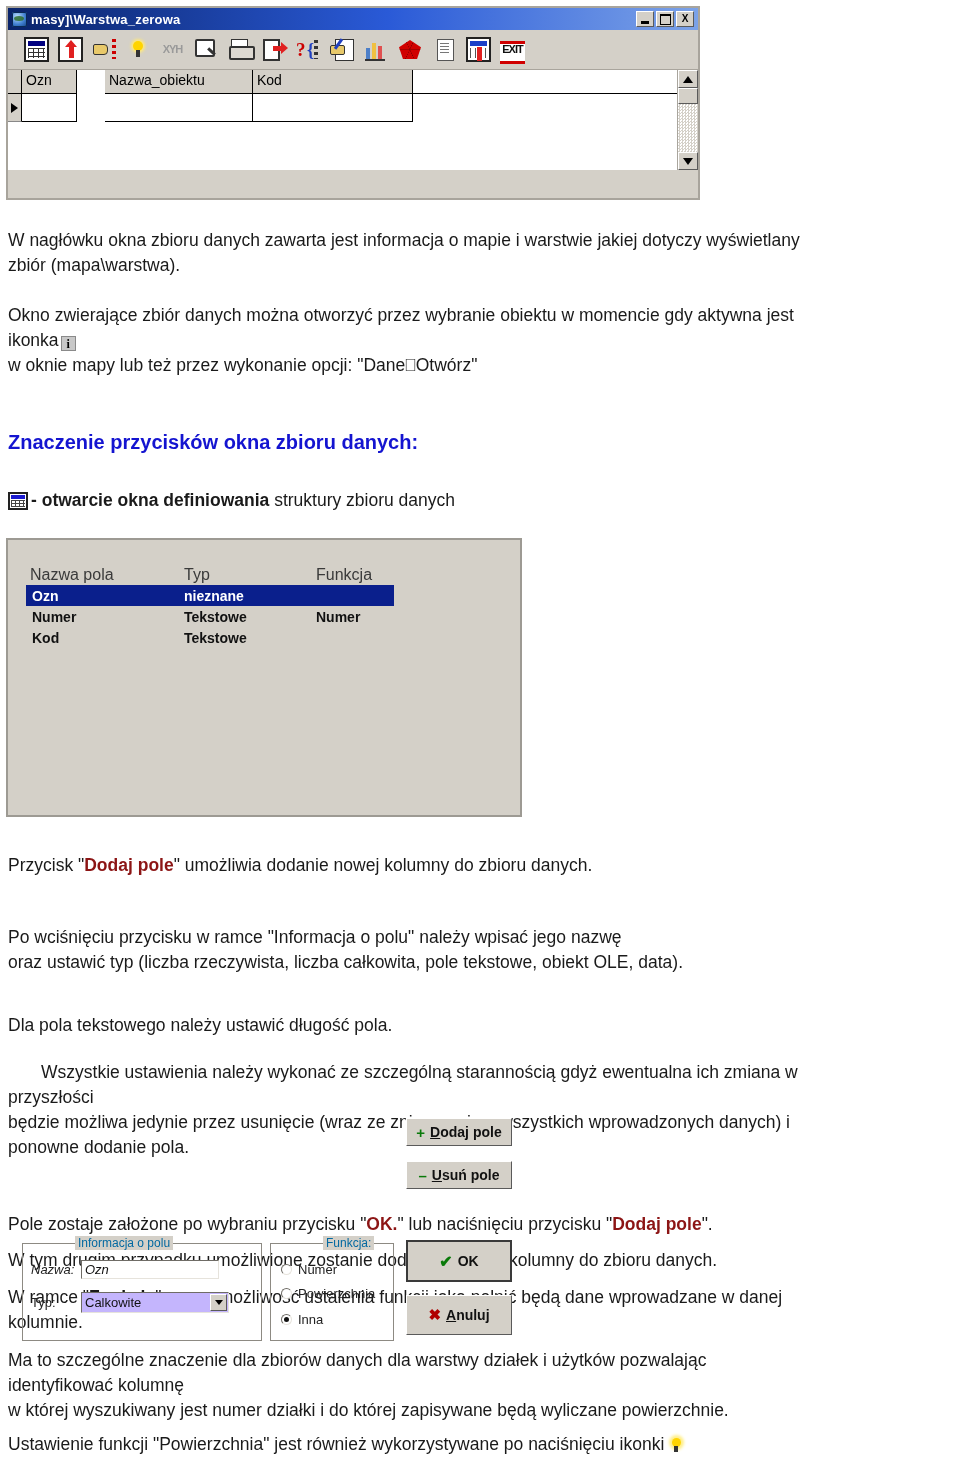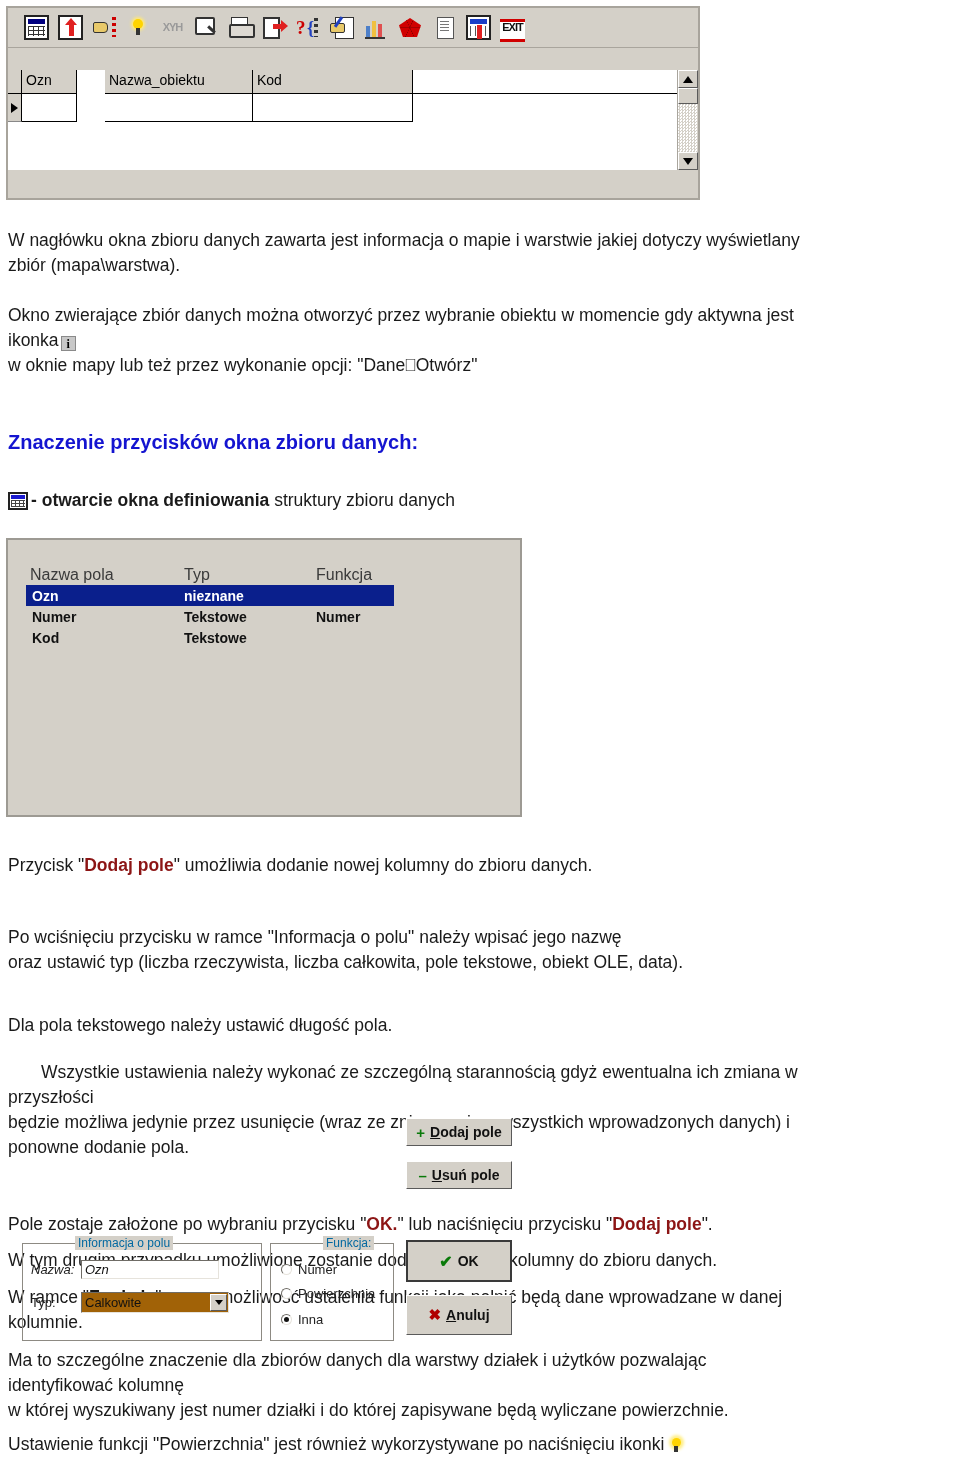--- a/index.html
+++ b/index.html
@@ -184,21 +184,21 @@
   .grp-lbl{position:absolute;top:-8px;left:8px;background:#d4d0c8;padding:0 3px;
     font-size:12px;color:#0369a1;font-family:"Liberation Sans",sans-serif;margin-left:44px;}
   .grp-info{left:14px;top:703px;width:240px;height:98px;}
   .grp-fn{left:262px;top:703px;width:124px;height:98px;}
   .fld-row{position:absolute;display:flex;align-items:center;font-size:13px;color:#222;}
   .fld-lbl{width:50px;}
   .txtin{width:138px;height:19px;background:#fff;border:1px solid #6f6c66;
     border-right-color:#e6e3dc;border-bottom-color:#e6e3dc;
     font-size:13px;padding:1px 3px;box-sizing:border-box;color:#111;
     font-family:"Liberation Sans",sans-serif;}
-  .selin{width:148px;height:21px;background:#a16207;border:1px solid #6f6c66;
+  .selin{width:148px;height:21px;background:#c4b5fd;border:1px solid #6f6c66;
     border-right-color:#e6e3dc;border-bottom-color:#e6e3dc;
     display:flex;align-items:center;font-size:13px;padding-left:3px;box-sizing:border-box;color:#111;text-align:center;}
   .selin .arrow{margin-left:auto;width:17px;height:17px;background:#d4d0c8;
     border:1px solid #fff;border-right-color:#5a5a5a;border-bottom-color:#5a5a5a;
     display:flex;align-items:center;justify-content:center;margin-right:1px;box-sizing:border-box;}
   .selin .arrow span{border-top:5px solid #000;border-left:4px solid transparent;border-right:4px solid transparent;}
   .radio{position:absolute;display:flex;align-items:center;font-size:13px;color:#222;}
   .rdo{width:11px;height:11px;border-radius:50%;background:#fff;
     border:1px solid #6f6c66;border-right-color:#e6e3dc;border-bottom-color:#e6e3dc;
     margin-right:6px;position:relative;box-sizing:border-box;}
@@ -218,20 +218,33 @@
   .minus{color:#0a7a0a;font-size:15px;font-weight:bold;}
   .check{color:#0a7a0a;font-size:16px;font-weight:bold;}
   .cross{color:#b00000;font-size:15px;font-weight:bold;}
   .u{text-decoration:underline;}
 </style>
 </head>
 <body>
 
 <div class="winshot">
 
+  <div class="titlebar">
+    <div class="tb-icon"></div>
+    <div class="tb-title">masy]\Warstwa_zerowa</div>
+    <div class="tb-buttons">
+      <div class="tb-btn">
+          <span class="min"></span>
+        </div>
+      <div class="tb-btn">
+          <span class="max"></span>
+        </div>
+      <div class="tb-btn">X</div>
+    </div>
+  </div>
 
   <div class="toolbar">
     <div class="tool ic-grid">
         <i></i>
         <b></b>
       </div>
     <div class="tool ic-up">
         <i></i>
       </div>
     <div class="tool ic-hand">

